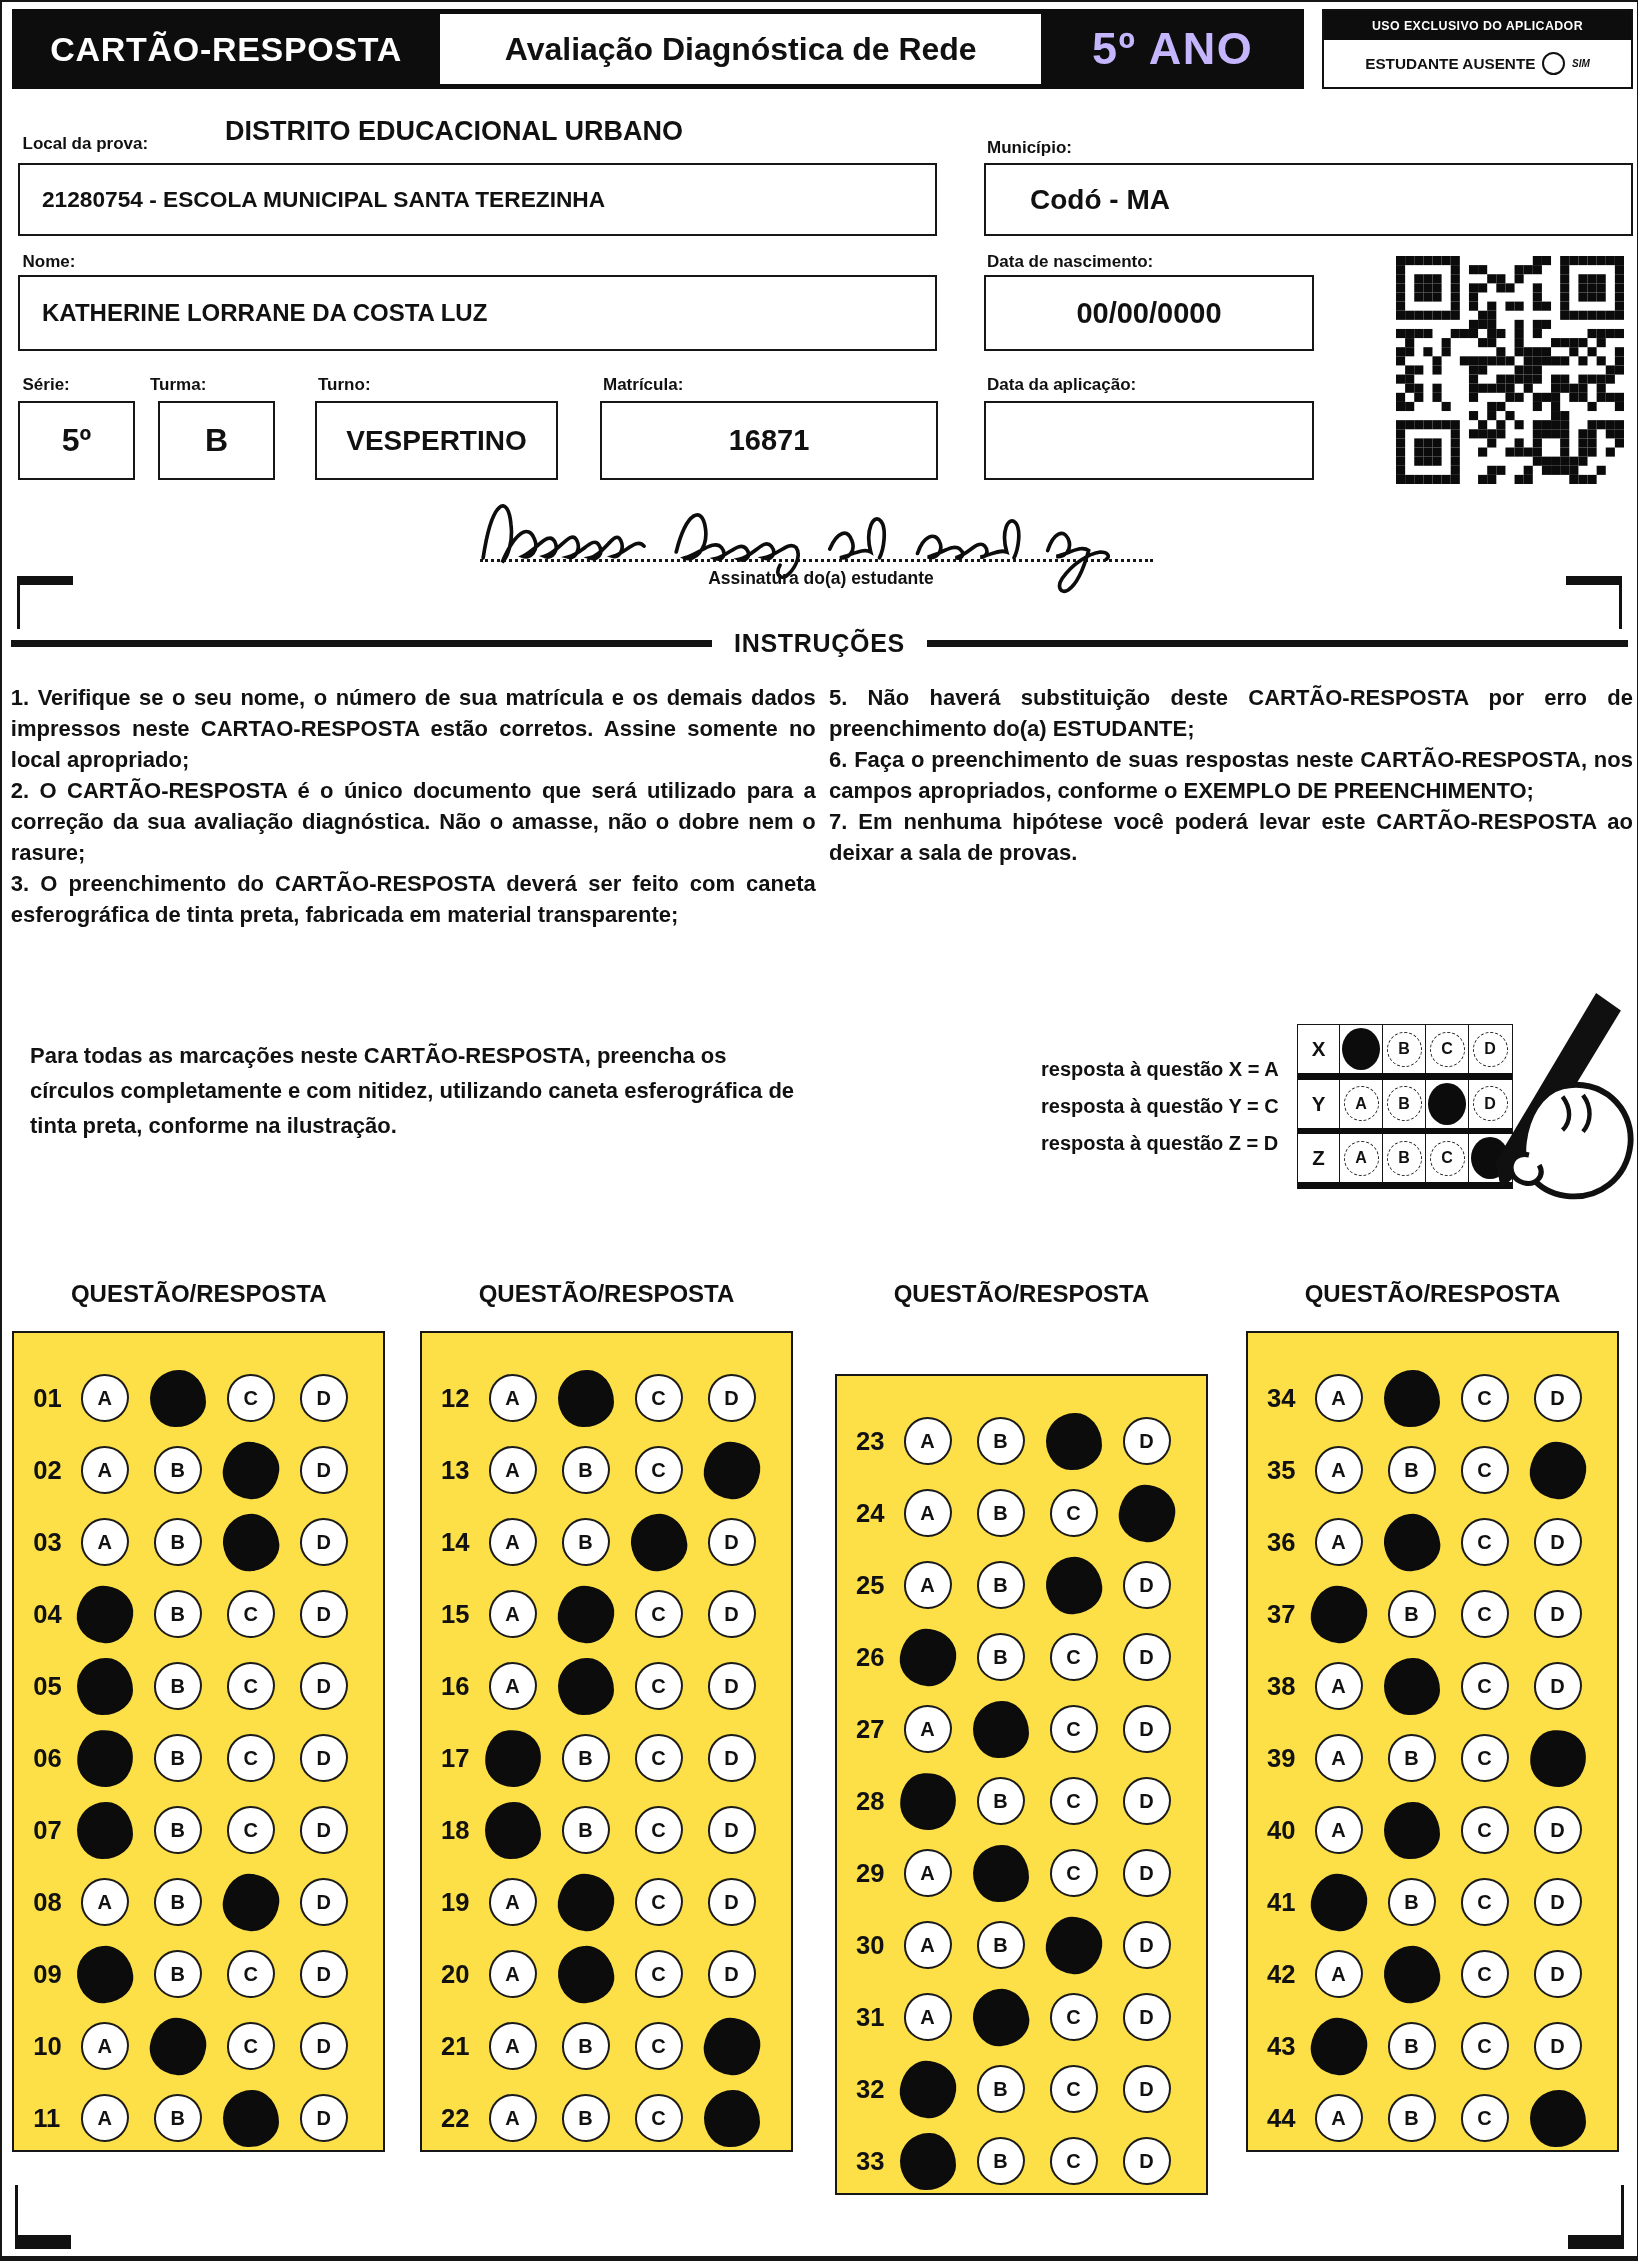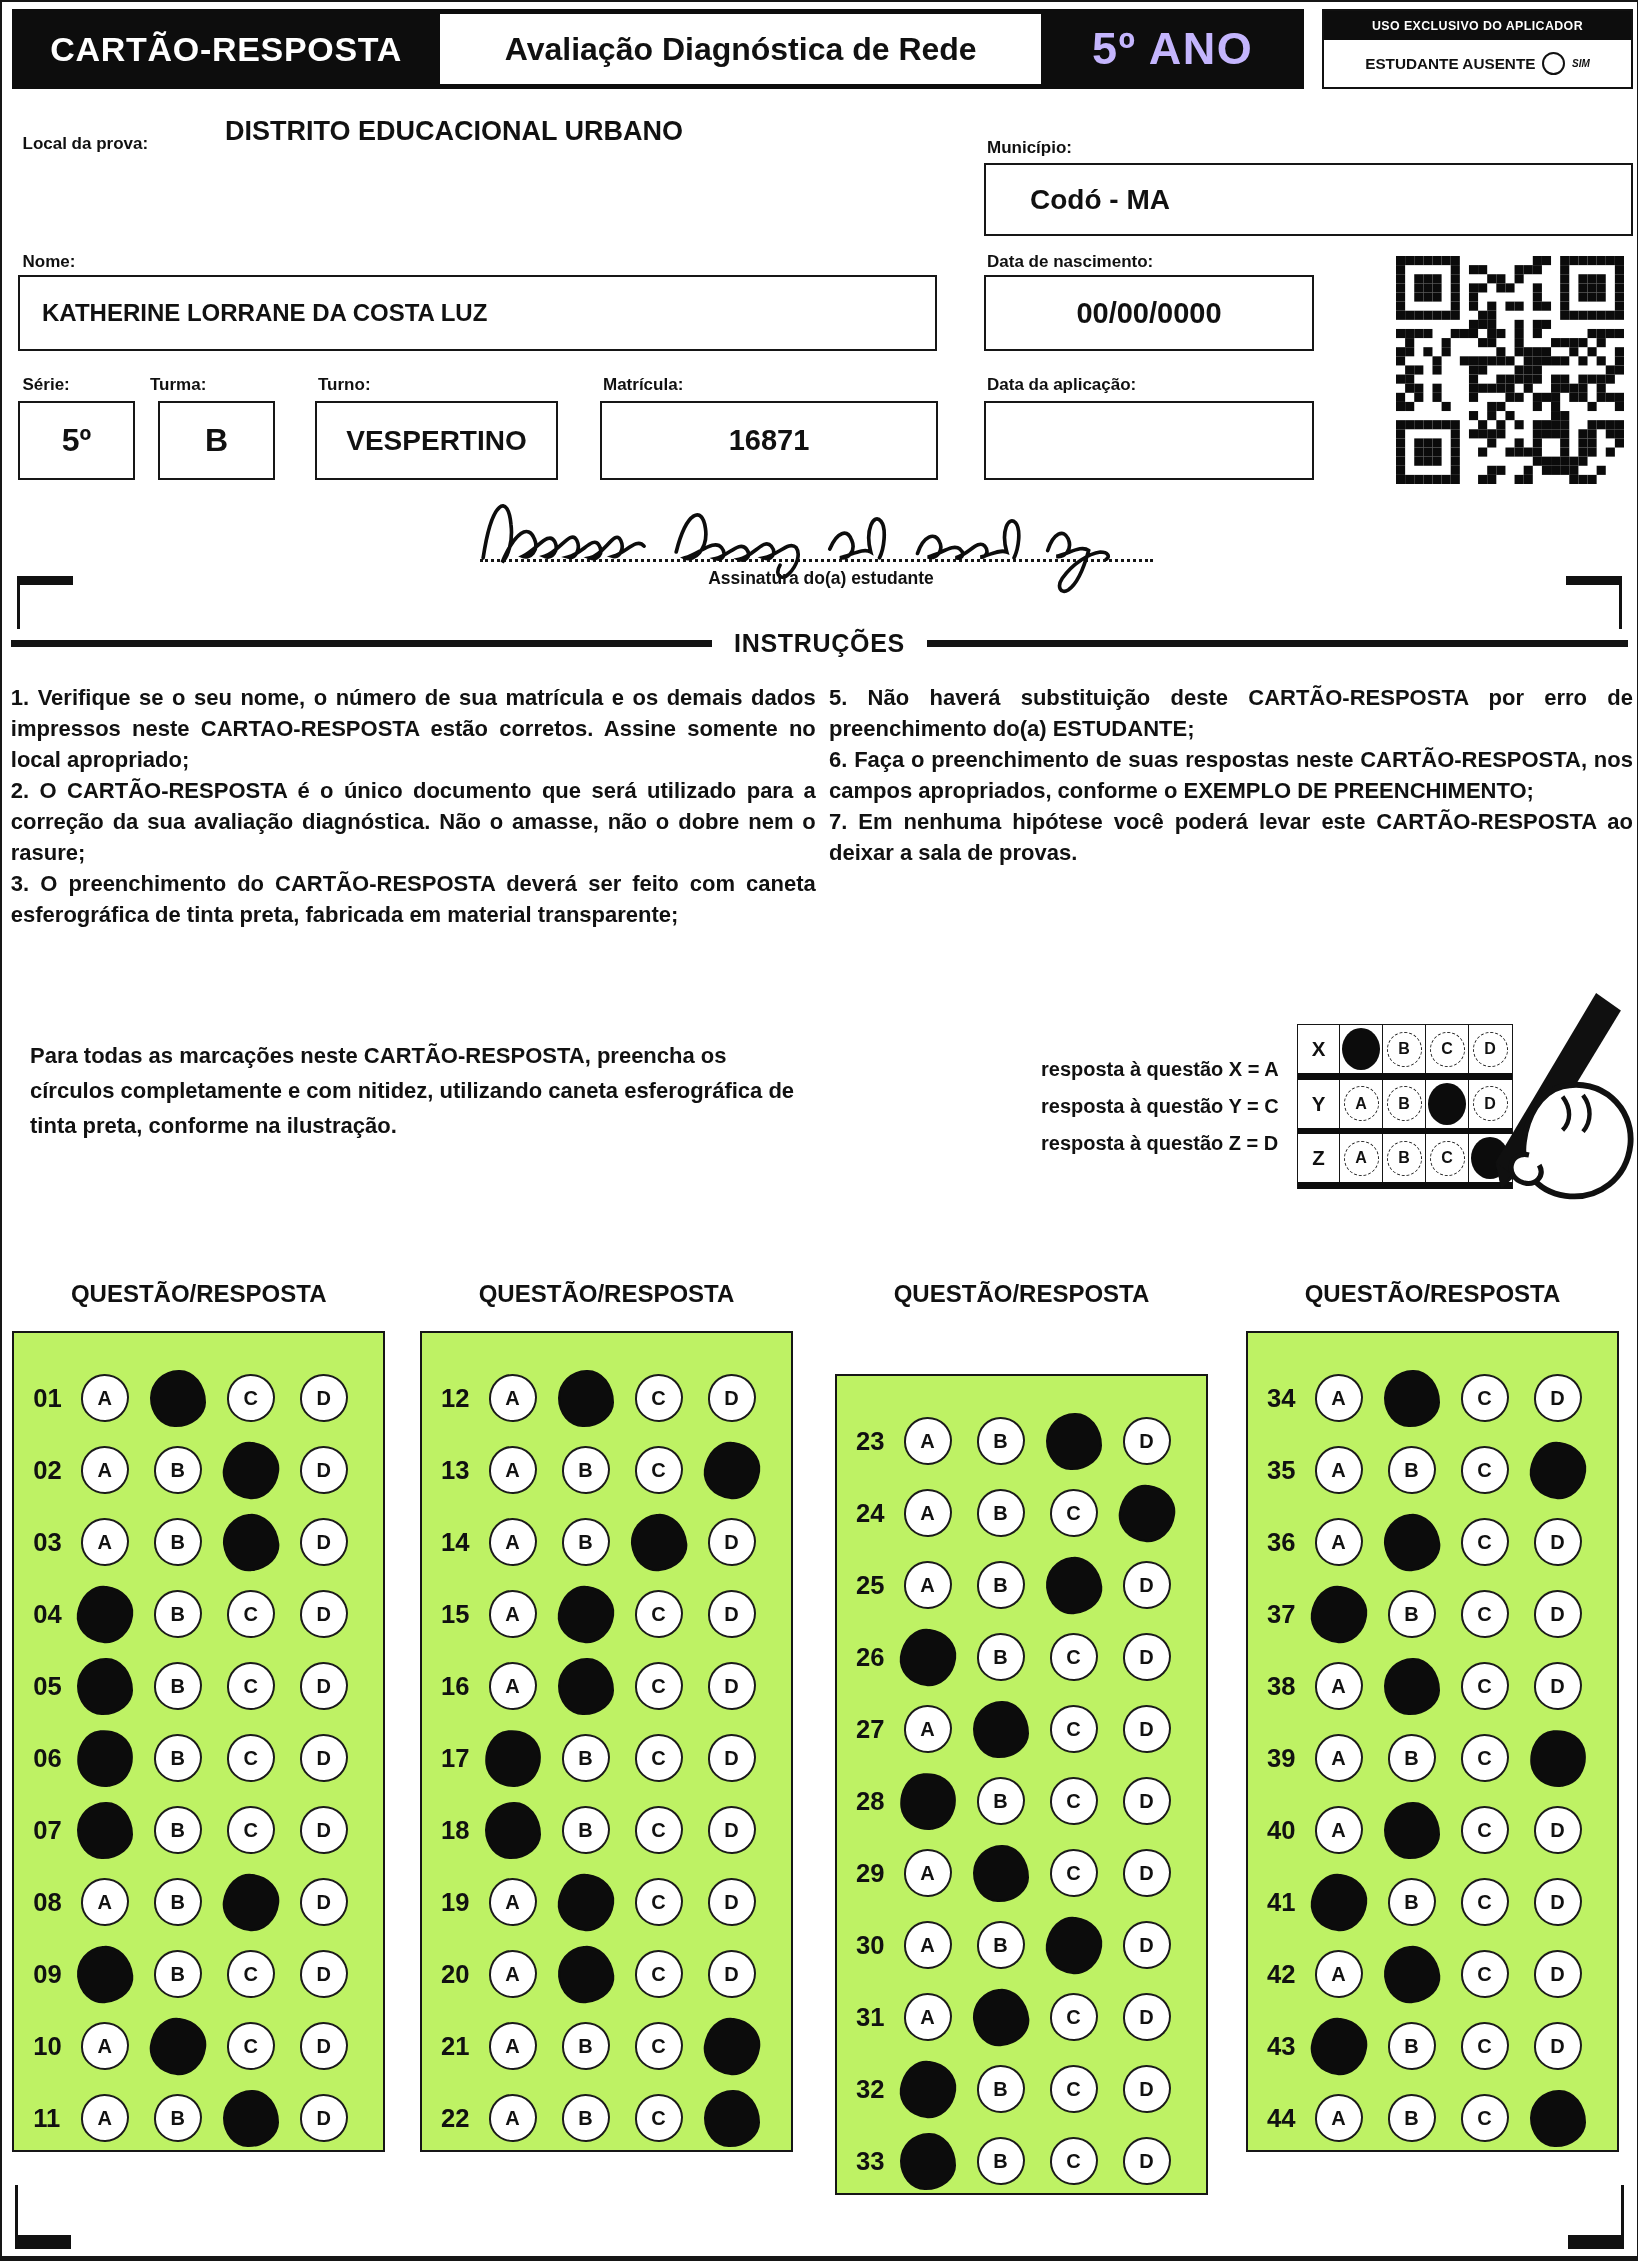--- a/index.html
+++ b/index.html
@@ -61,21 +61,21 @@
   .ex-row{display:flex;}
   .ex-label{width:41px;display:flex;align-items:center;justify-content:center;font-size:20.5px;font-weight:bold;}
   .ex-cell{width:43px;height:48px;display:flex;align-items:center;justify-content:center;border-left:1.5px solid #161616;}
   .ex-bar{height:6.6px;background:#0d0d0d;}
   .ex-bubble{width:35px;height:35px;border:1.5px dashed #222;border-radius:50%;display:flex;align-items:center;justify-content:center;font-size:16px;font-weight:bold;}
   .ex-bubble.filled{width:38px;height:42px;background:#0c0c0c;border:none;border-radius:50%;}
   .hand{position:absolute;left:1451px;top:991px;width:187px;height:248px;z-index:3;}
 
   
   .ans-header{position:absolute;top:1278px;text-align:center;font-size:24px;font-weight:bold;width:373px;}
-  .ans-box{position:absolute;top:1329px;height:821px;width:373px;border:2.2px solid #161616;background:#bef264;padding-top:29px;}
+  .ans-box{position:absolute;top:1329px;height:821px;width:373px;border:2.2px solid #161616;background:#fde047;padding-top:29px;}
   .ans-row{height:72px;display:flex;align-items:center;}
   .qnum{width:54px;padding-left:19px;font-size:25.6px;font-weight:bold;}
   .bcell{width:73px;display:flex;justify-content:center;}
   .bubble{width:48px;height:48px;border:2.2px solid #1a1a1a;border-radius:49% 51% 50% 50%/51% 49% 52% 48%;display:flex;align-items:center;justify-content:center;font-size:20px;font-weight:bold;background:#fff;}
   .bubble.filled{width:56px;height:57px;background:#0c0c0c;border-color:#0c0c0c;border-radius:52% 48% 55% 45%/50% 58% 44% 52%;}
   .ans-row:nth-child(even) .bubble.filled{border-radius:46% 54% 48% 52%/56% 46% 54% 46%;transform:rotate(7deg);}
   .ans-row:nth-child(3n) .bubble.filled{transform:rotate(-6deg);}
 </style>
 </head>
 <body>
@@ -93,20 +93,23 @@
     <div class="applicator-title">USO EXCLUSIVO DO APLICADOR</div>
     <div class="applicator-row">
       <span class="absent-label">ESTUDANTE AUSENTE</span>
       <span class="absent-circle"></span>
       <span class="sim">SIM</span>
     </div>
   </div>
 
   <div class="flabel" style="left:20.5px;top:132px;">Local da prova:</div>
   <div class="district">DISTRITO EDUCACIONAL URBANO</div>
+  <div class="fbox" style="left:16px;top:161px;width:919px;height:73px;">
+    <span class="fval school-val">21280754 - ESCOLA MUNICIPAL SANTA TEREZINHA</span>
+  </div>
 
   <div class="flabel" style="left:985px;top:136px;">Município:</div>
   <div class="fbox" style="left:982px;top:161px;width:649px;height:73px;">
     <span class="fval mun-val">Codó - MA</span>
   </div>
 
   <div class="flabel" style="left:20.5px;top:250px;">Nome:</div>
   <div class="fbox" style="left:16px;top:273px;width:919px;height:76px;">
     <span class="fval nome-val">KATHERINE LORRANE DA COSTA LUZ</span>
   </div>

